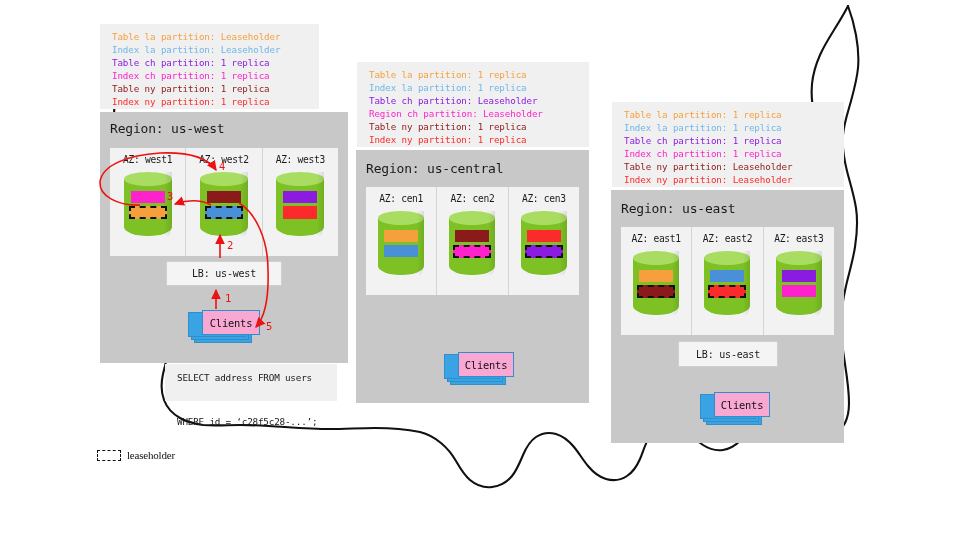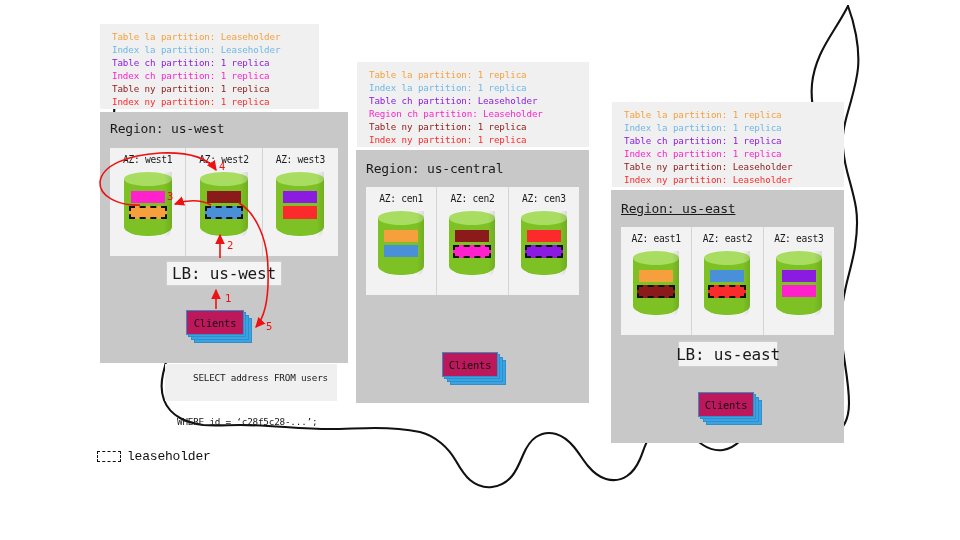--- a/index.html
+++ b/index.html
@@ -106,37 +106,37 @@
   }
   
   .lb-box {
     position: absolute;
     background: #f4f4f4;
     border: 1px solid #cfcfcf;
     box-sizing: border-box;
     display: flex;
     align-items: center;
     justify-content: center;
-    font-size: 16px;
+    font-size: 10px;
     color: #1a1a1a;
     letter-spacing: -0.2px;
     white-space: nowrap;
   }
   
   .clients-stack { position: absolute; }
   .clients-sheet {
     position: absolute;
     background: #3aa3e3;
     border: 1px solid #2f8fcb;
     box-sizing: border-box;
   }
   .clients-front {
     position: absolute;
-    left: 0; top: 0;
-    background: #be185d;
+    left: 16px; top: 0;
+    background: #f9a8d4;
     border: 1px solid #2f8fcb;
     box-sizing: border-box;
     display: flex;
     align-items: center;
     justify-content: center;
     font-size: 10.4px;
     color: #111111;
     letter-spacing: -0.2px;
   }
   
@@ -152,23 +152,23 @@
     white-space: nowrap;
   }
   
   .lh-key { position: absolute; display: flex; align-items: center; gap: 6px; }
   .lh-swatch {
     width: 24px; height: 11px;
     border: 1.6px dashed #111111;
     box-sizing: border-box;
   }
   .lh-key-label {
-    font-size: 13px;
+    font-size: 11px;
     color: #111111;
-    font-family: Liberation Mono, monospace;
+    font-family: Liberation Serif, serif;
     letter-spacing: -0.2px;
   }
   
   .arrow-layer {
     position: absolute;
     left: 0; top: 0;
     width: 960px; height: 540px;
   }
   .step-num {
     position: absolute;
@@ -294,21 +294,21 @@
   <div class="lb-box" style="left:166px; top:261px; width:116px; height:25px;">LB: us-west</div>
 
   <div class="clients-stack" style="left:186px; top:310px; width:66px; height:33px;">
     <div class="clients-sheet" style="left:8px; top:8px; width:58px; height:25px;"></div>
     <div class="clients-sheet" style="left:5px; top:5px; width:58px; height:25px;"></div>
     <div class="clients-sheet" style="left:2px; top:2px; width:58px; height:25px;"></div>
     <div class="clients-front" style="width:58px; height:25px;">Clients</div>
   </div>
 
   <div class="sql-box" style="left:165px; top:364px; width:172px; height:37px;">
-    <span style="display:block;margin-left:16px;">SELECT address FROM users</span>
+    <span style="display:block;">SELECT address FROM users</span>
     <span style="display:block;margin-top:31px;">WHERE id = ‘c28f5c28-...’;</span>
   </div>
 
   <div class="legend-box" style="left:357px; top:62px; width:232px; height:85px;">
     <span class="legend-line" style="color:#f5a03c">Table la partition: 1 replica</span>
     <span class="legend-line" style="color:#6fb7e8">Index la partition: 1 replica</span>
     <span class="legend-line" style="color:#8b1be0">Table ch partition: Leaseholder</span>
     <span class="legend-line" style="color:#ff22cc">Region ch partition: Leaseholder</span>
     <span class="legend-line" style="color:#8b1a1a">Table ny partition: 1 replica</span>
     <span class="legend-line" style="color:#fc2b2b">Index ny partition: 1 replica</span>
@@ -361,21 +361,21 @@
   <div class="legend-box" style="left:612px; top:102px; width:232px; height:85px;">
     <span class="legend-line" style="color:#f5a03c">Table la partition: 1 replica</span>
     <span class="legend-line" style="color:#6fb7e8">Index la partition: 1 replica</span>
     <span class="legend-line" style="color:#8b1be0">Table ch partition: 1 replica</span>
     <span class="legend-line" style="color:#ff22cc">Index ch partition: 1 replica</span>
     <span class="legend-line" style="color:#8b1a1a">Table ny partition: Leaseholder</span>
     <span class="legend-line" style="color:#fc2b2b">Index ny partition: Leaseholder</span>
   </div>
 
   <div class="region-panel" style="left:611px; top:190px; width:233px; height:253px;"></div>
-  <div class="region-title" style="left:621px; top:201px;text-decoration:underline;">Region: us-east</div>
+  <div class="region-title" style="left:621px; top:201px;">Region: us-east</div>
 
   <div class="az-container" style="left:621px; top:227px; width:213px; height:108px;">
     <div class="az-cell">
       <div class="az-label">AZ: east1</div>
       <div class="cylinder" style="top:24px; width:46px; height:64px;">
         <div class="cyl-body" style="top:7px; height:57px;"></div>
         <div class="cyl-top" style="height:14px;"></div>
         <div class="cyl-shade"></div>
         <div class="bar" style="left:6px; width:34px; top:19px; height:12px; background:#f5a03c;"></div>
         <div class="bar leaseholder" style="left:4px; width:38px; top:34px; height:13px; background:#8b1a1a;"></div>

